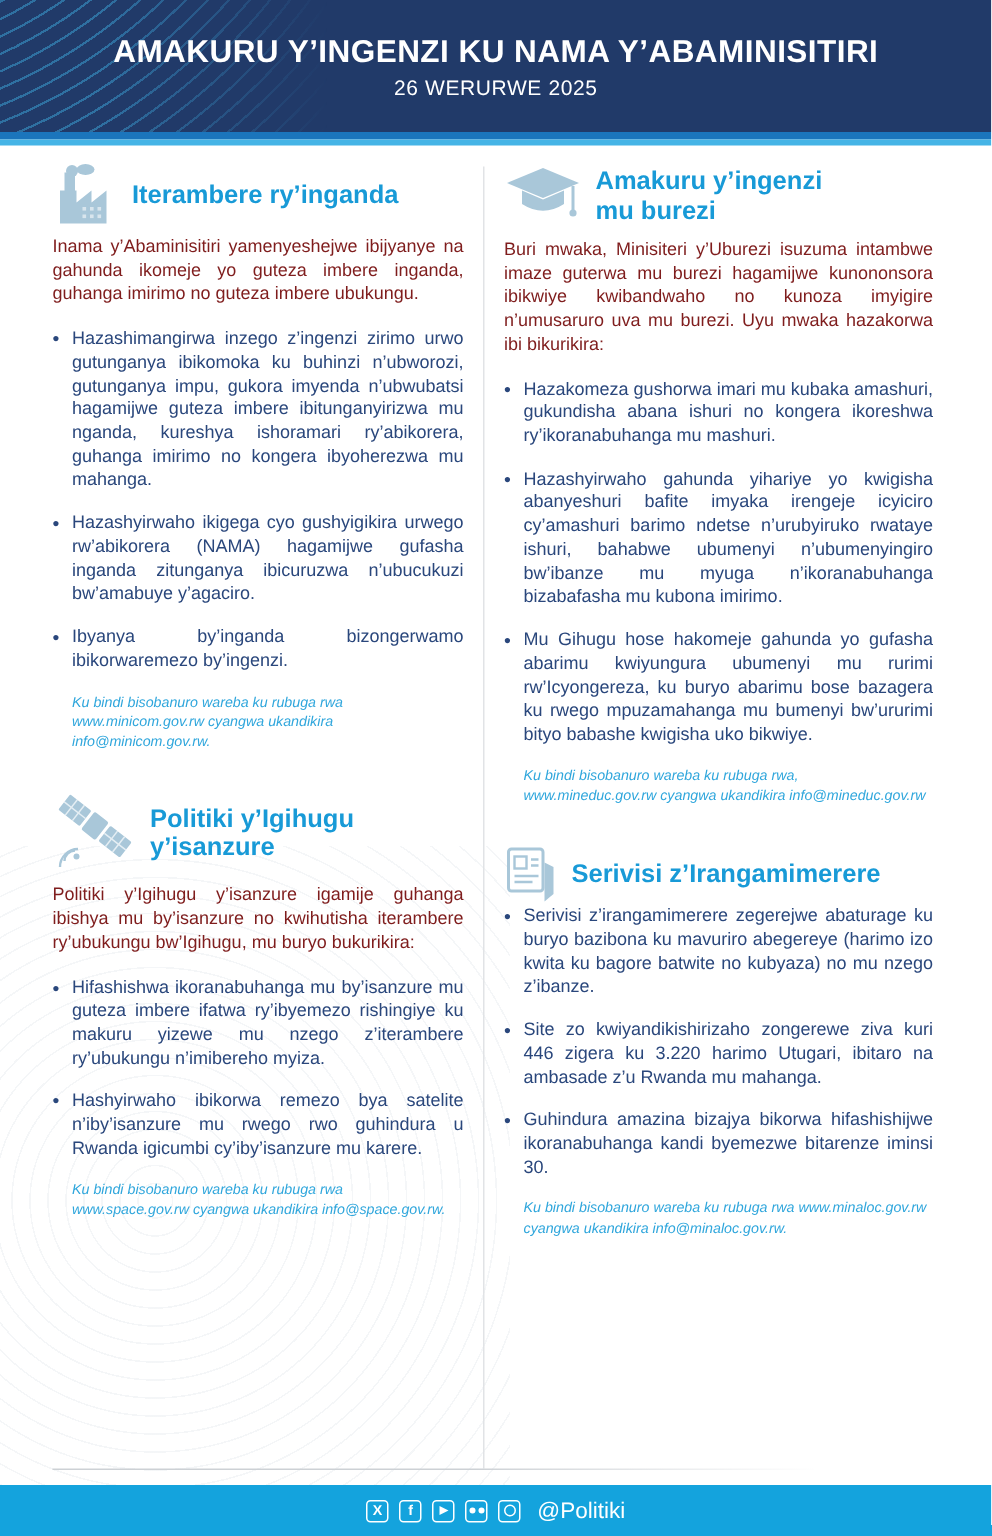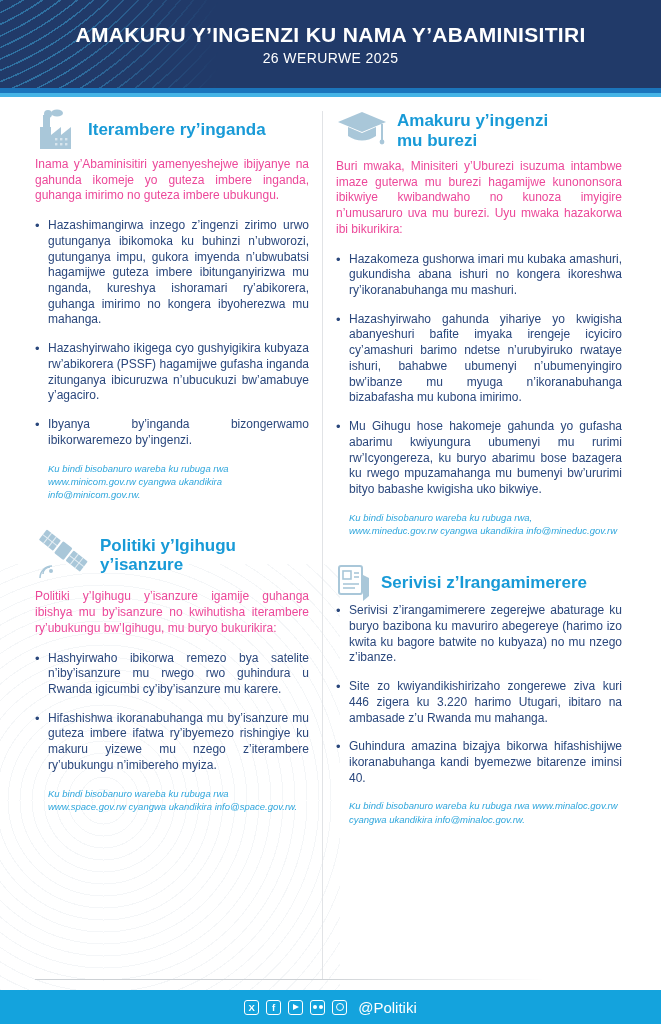--- a/index.html
+++ b/index.html
@@ -46,21 +46,21 @@
   .col-right{max-width:286px;}
   .v-divider{width:1px;background:#e1e3e6;margin:2px 13px 0 13px;}
   .section + .section{margin-top:26px;}
   .sec-head{display:flex;align-items:center;}
   .sec-head.center{align-items:center;}
   .sec-icon{flex:none;line-height:0;margin-right:9px;}
   .sec-title{
     margin:0 0 1px 0;color:#189ad7;font-size:17px;font-weight:bold;line-height:1.12;
   }
   .intro{
-    margin:6px 0 14px 0;color:#ec4899;font-size:12px;line-height:1.31;
+    margin:6px 0 14px 0;color:#7f1d1d;font-size:12px;line-height:1.31;
     text-align:justify;
   }
   ul.bullets{list-style:none;margin:0;padding:0;}
   ul.bullets li{
     position:relative;padding-left:13px;margin:0 0 13px 0;
     color:#2a477c;font-size:12px;line-height:1.31;text-align:justify;
   }
   ul.bullets li::before{
     content:"\2022";position:absolute;left:0;top:-1px;color:#2a477c;font-size:13px;
   }
@@ -129,21 +129,21 @@
                   <rect x="25" y="34" width="2.4" height="2.4"></rect>
                   <rect x="30" y="34" width="2.4" height="2.4"></rect>
               </g>
             </svg>
           </span>
           <h2 class="sec-title">Iterambere ry’inganda</h2>
         </div>
         <p class="intro">Inama y’Abaminisitiri yamenyeshejwe ibijyanye na gahunda ikomeje yo guteza imbere inganda, guhanga imirimo no guteza imbere ubukungu.</p>
         <ul class="bullets">
           <li>Hazashimangirwa inzego z’ingenzi zirimo urwo gutunganya ibikomoka ku buhinzi n’ubworozi, gutunganya impu, gukora imyenda n’ubwubatsi hagamijwe guteza imbere ibitunganyirizwa mu nganda, kureshya ishoramari ry’abikorera, guhanga imirimo no kongera ibyoherezwa mu mahanga.</li>
-          <li>Hazashyirwaho ikigega cyo gushyigikira kubyaza rw’abikorera (PSSF) hagamijwe gufasha inganda zitunganya ibicuruzwa n’ubucukuzi bw’amabuye y’agaciro.</li>
+          <li>Hazashyirwaho ikigega cyo gushyigikira urwego rw’abikorera (NAMA) hagamijwe gufasha inganda zitunganya ibicuruzwa n’ubucukuzi bw’amabuye y’agaciro.</li>
           <li>Ibyanya by’inganda bizongerwamo ibikorwaremezo by’ingenzi.</li>
         </ul>
         <p class="note">Ku bindi bisobanuro wareba ku rubuga rwa www.minicom.gov.rw cyangwa ukandikira info@minicom.gov.rw.</p>
       </div>
 
       <div class="section">
         <div class="sec-head">
           <span class="sec-icon">
             <svg width="56" height="56" viewBox="0 0 56 56">
               <g transform="rotate(38 28 24)">
@@ -161,22 +161,22 @@
               </g>
               <path class="ic-st" d="M8 47 a7 7 0 0 1 7 -7" stroke-width="1.6"></path>
               <path class="ic-st" d="M5 51 a12 12 0 0 1 12 -12" stroke-width="1.6"></path>
               <circle class="ic" cx="16" cy="44" r="2"></circle>
             </svg>
           </span>
           <h2 class="sec-title">Politiki y’Igihugu y’isanzure</h2>
         </div>
         <p class="intro">Politiki y’Igihugu y’isanzure igamije guhanga ibishya mu by’isanzure no kwihutisha iterambere ry’ubukungu bw’Igihugu, mu buryo bukurikira:</p>
         <ul class="bullets">
+          <li>Hifashishwa ikoranabuhanga mu by’isanzure mu guteza imbere ifatwa ry’ibyemezo rishingiye ku makuru yizewe mu nzego z’iterambere ry’ubukungu n’imibereho myiza.</li>
           <li>Hashyirwaho ibikorwa remezo bya satelite n’iby’isanzure mu rwego rwo guhindura u Rwanda igicumbi cy’iby’isanzure mu karere.</li>
-          <li>Hifashishwa ikoranabuhanga mu by’isanzure mu guteza imbere ifatwa ry’ibyemezo rishingiye ku makuru yizewe mu nzego z’iterambere ry’ubukungu n’imibereho myiza.</li>
         </ul>
         <p class="note">Ku bindi bisobanuro wareba ku rubuga rwa www.space.gov.rw cyangwa ukandikira info@space.gov.rw.</p>
       </div>
 
     </div>
 
     <div class="v-divider"></div>
 
     <div class="col col-right">
 
@@ -214,21 +214,21 @@
                 <line x1="7" y1="25" x2="19" y2="25"></line>
               </g>
               <path class="ic" d="M27 12 l6 3 v18 l-6 5 z"></path>
             </svg>
           </span>
           <h2 class="sec-title">Serivisi z’Irangamimerere</h2>
         </div>
         <ul class="bullets">
           <li>Serivisi z’irangamimerere zegerejwe abaturage ku buryo bazibona ku mavuriro abegereye (harimo izo kwita ku bagore batwite no kubyaza) no mu nzego z’ibanze.</li>
           <li>Site zo kwiyandikishirizaho zongerewe ziva kuri 446 zigera ku 3.220 harimo Utugari, ibitaro na ambasade z’u Rwanda mu mahanga.</li>
-          <li>Guhindura amazina bizajya bikorwa hifashishijwe ikoranabuhanga kandi byemezwe bitarenze iminsi 40.</li>
+          <li>Guhindura amazina bizajya bikorwa hifashishijwe ikoranabuhanga kandi byemezwe bitarenze iminsi 30.</li>
         </ul>
         <p class="note">Ku bindi bisobanuro wareba ku rubuga rwa www.minaloc.gov.rw cyangwa ukandikira info@minaloc.gov.rw.</p>
       </div>
 
     </div>
   </div>
 
   <div class="h-divider"></div>
 
   <div class="ftr">

